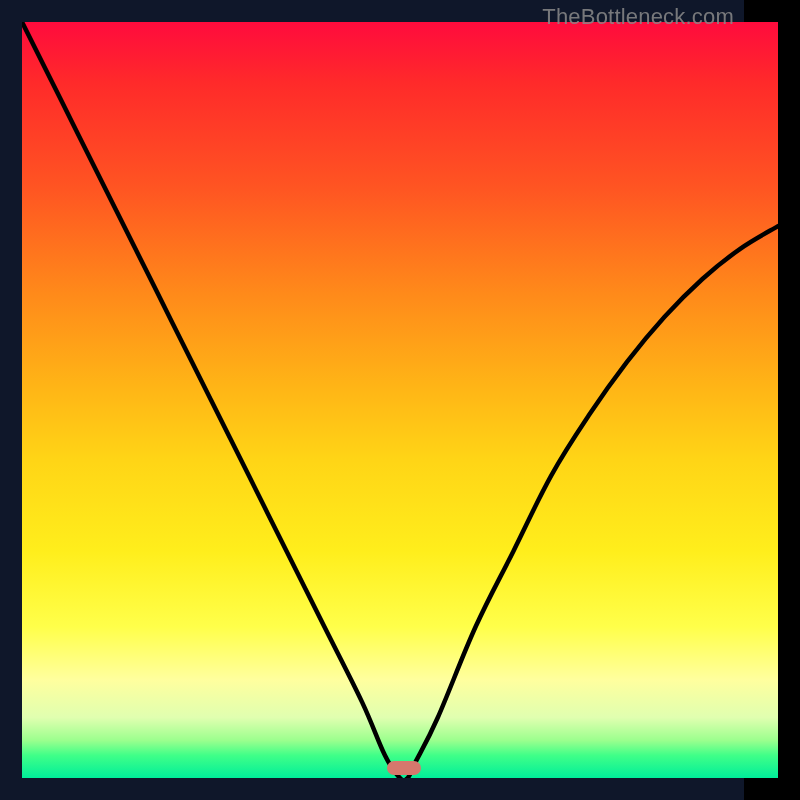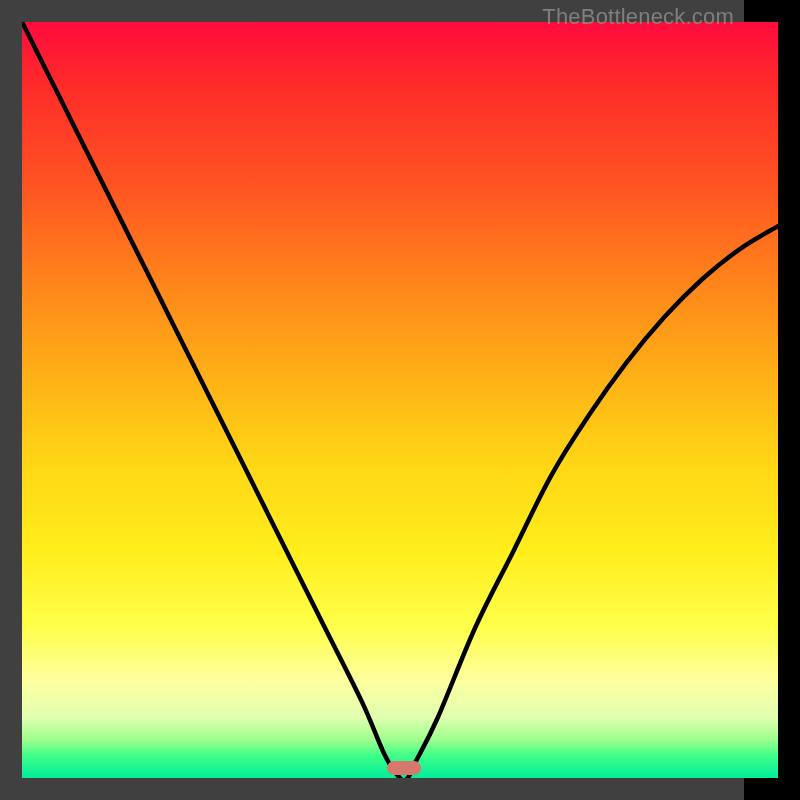--- a/index.html
+++ b/index.html
@@ -8,21 +8,21 @@
     width: 800px;
     height: 800px;
     overflow: hidden;
     background: #000;
     font-family: Arial, Helvetica, sans-serif;
   }
   .frame {
     position: relative;
     width: 744px;
     height: 800px;
-    background: #404040;
+    background: #0f172a;
   }
   .plot {
     position: absolute;
     left: 22px;
     top: 22px;
     width: 756px;
     height: 756px;
     background: linear-gradient(to bottom,
       #ff0b3d 0%,
       #ff2a2a 8%,

